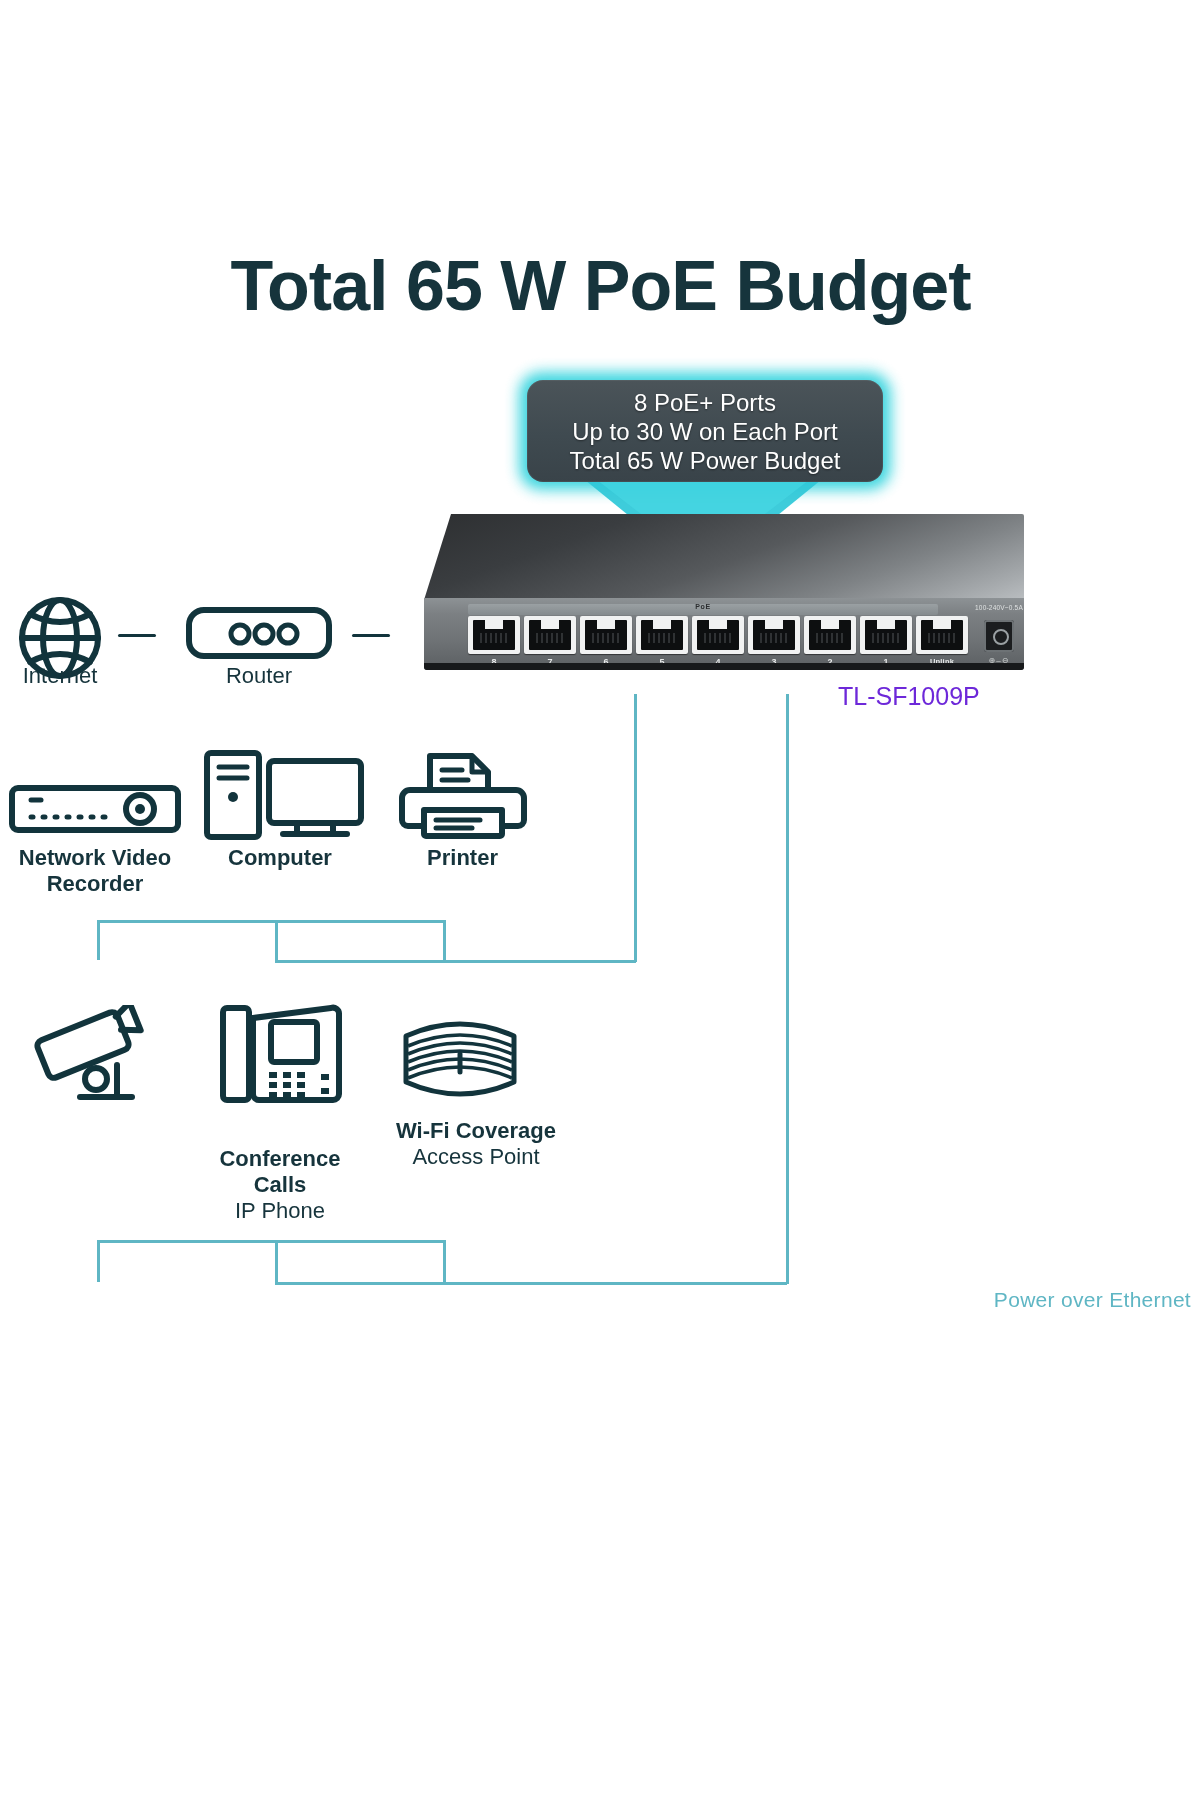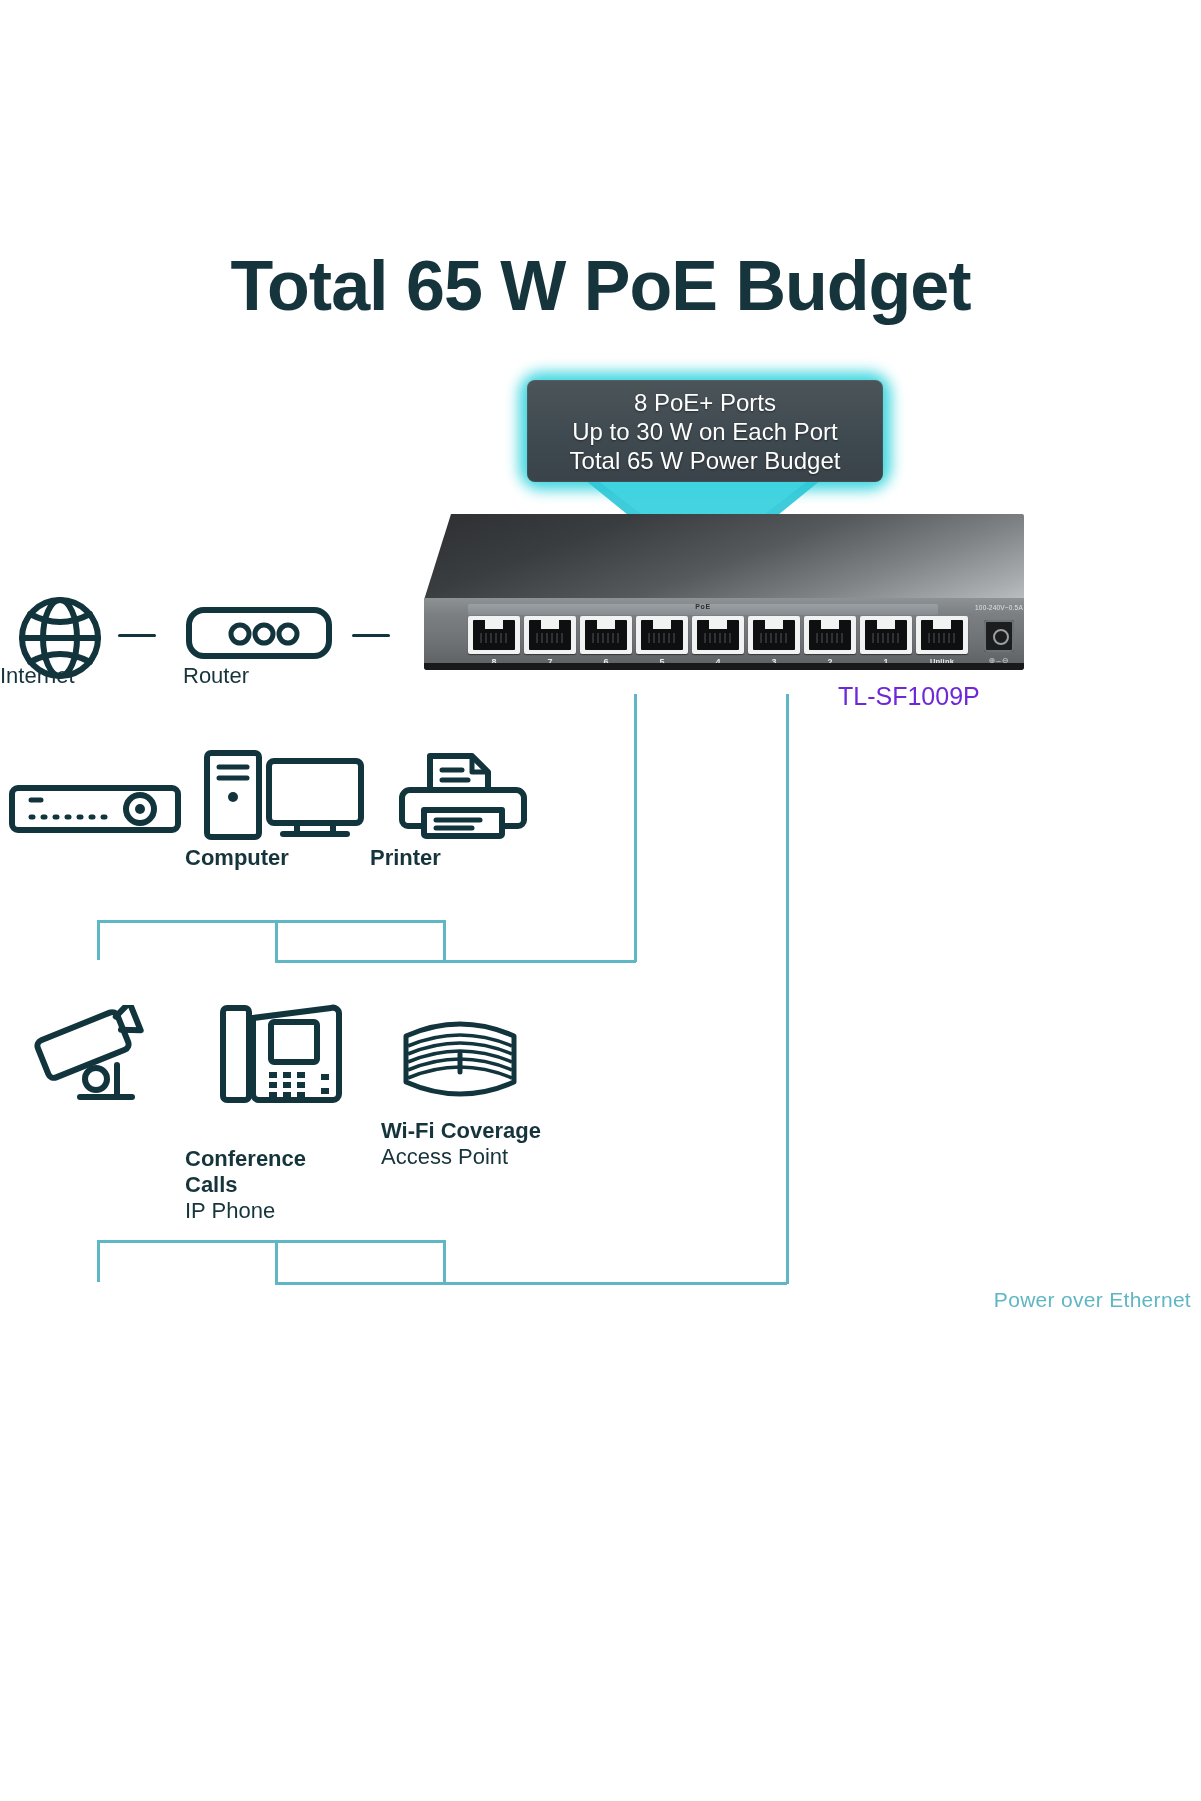--- a/index.html
+++ b/index.html
@@ -28,21 +28,21 @@
   .callout-wrap{position:absolute;left:519px;top:372px;width:372px;height:200px;}
   .callout-glow{
     position:absolute;left:0;top:0;width:372px;height:118px;
     border-radius:22px;
     background:#36d4de;
     filter:blur(7px);
     opacity:.95;
   }
   .callout{
     position:absolute;left:8px;top:8px;width:356px;height:102px;
-    border-radius:8px;
+    border-radius:16px;
     background:linear-gradient(180deg,#4b5459 0%,#3f4a50 55%,#394349 100%);
     box-shadow:inset 0 0 0 1px rgba(255,255,255,.06);
     display:flex;flex-direction:column;align-items:center;justify-content:center;
   }
   .callout .ln{
     color:#ffffff;
     font-size:24px;line-height:29px;
     font-weight:400;
     text-shadow:0 1px 2px rgba(0,0,0,.45);
     white-space:nowrap;
@@ -138,21 +138,21 @@
     position:absolute;left:552px;top:58px;width:46px;text-align:center;
     font-size:8px;color:#cfd3d3;letter-spacing:1px;
   }
   .model{
     position:absolute;left:838px;top:682px;width:240px;
     font-size:25px;font-weight:400;color:#6d28d9;
     white-space:nowrap;
   }
 
   
-  .node{position:absolute;}
+  .node{position:absolute;text-align:center;}
   .node .lab{
     font-size:22px;line-height:26px;color:#16343c;white-space:nowrap;
   }
   .node .lab.b{font-weight:700;}
   .ico{stroke:#12343c;fill:none;stroke-width:6;stroke-linecap:round;stroke-linejoin:round;}
   .ico-thin{stroke:#12343c;fill:none;stroke-width:5;stroke-linecap:round;stroke-linejoin:round;}
 
   
   .dash{
     position:absolute;height:3px;background:#12343c;border-radius:2px;
@@ -282,20 +282,24 @@
       <g stroke="#12343c" stroke-width="5" stroke-linecap="round">
         <line x1="24" y1="37" x2="26" y2="37"></line>
           <line x1="36" y1="37" x2="38" y2="37"></line>
         <line x1="48" y1="37" x2="50" y2="37"></line>
           <line x1="60" y1="37" x2="62" y2="37"></line>
         <line x1="72" y1="37" x2="74" y2="37"></line>
           <line x1="84" y1="37" x2="86" y2="37"></line>
         <line x1="96" y1="37" x2="98" y2="37"></line>
       </g>
     </svg>
+  </div>
+  <div class="node" style="left:0px;top:845px;width:190px;">
+    <div class="lab b">Network Video</div>
+    <div class="lab b">Recorder</div>
   </div>
 
   <div class="node" style="left:185px;top:745px;width:190px;">
     <svg width="178" height="95" viewBox="0 0 178 95" style="display:block;margin:0 auto;">
       <rect class="ico" x="16" y="8" width="52" height="84" rx="4"></rect>
       <line class="ico-thin" x1="28" y1="22" x2="56" y2="22"></line>
       <line class="ico-thin" x1="28" y1="33" x2="56" y2="33"></line>
       <circle cx="42" cy="52" r="5" fill="#12343c"></circle>
       <rect class="ico" x="78" y="16" width="92" height="62" rx="5"></rect>
       <line class="ico" x1="106" y1="78" x2="106" y2="88"></line>

